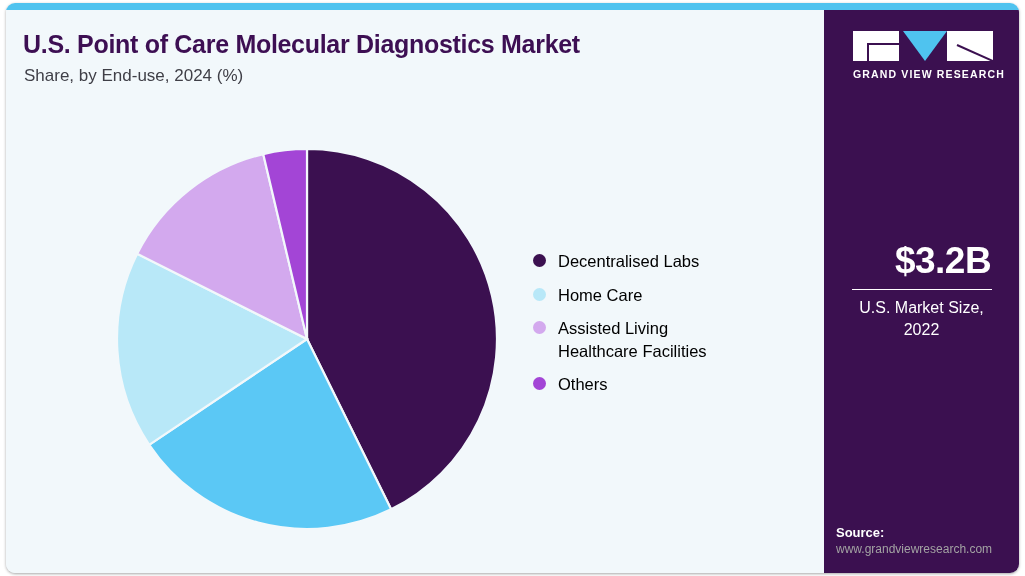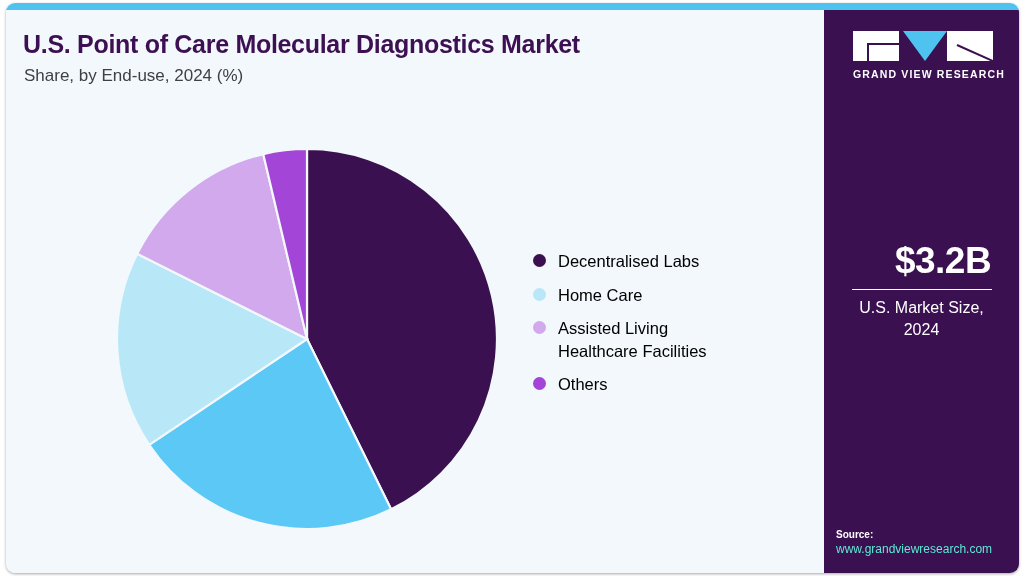--- a/index.html
+++ b/index.html
@@ -224,28 +224,28 @@
   }
 
   
   .source {
     position: absolute;
     left: 12px;
     bottom: 17px;
     width: 180px;
   }
   .source-label {
-    font-size: 10px;
+    font-size: 13px;
     font-weight: bold;
     color: #ffffff;
     margin-bottom: 2px;
   }
   .source-url {
     font-size: 12px;
-    color: #5eead4;
+    color: #a3a3a3;
     white-space: nowrap;
   }
 </style>
 </head>
 <body>
 
 <div id="canvas">
   <div class="card">
 
     <div class="top-strip"></div>
@@ -295,21 +295,21 @@
           <div class="logo-tri"></div>
           <div class="logo-r"></div>
         </div>
         <div class="logo-text">GRAND VIEW RESEARCH</div>
       </div>
 
       <div class="stat">
         <div class="stat-value">$3.2B</div>
         <div class="stat-rule"></div>
         <div class="stat-caption">U.S. Market Size,
-2024</div>
+2022</div>
       </div>
 
       <div class="source">
         <div class="source-label">Source:</div>
         <div class="source-url">www.grandviewresearch.com</div>
       </div>
 
     </div>
   </div>
 </div>

